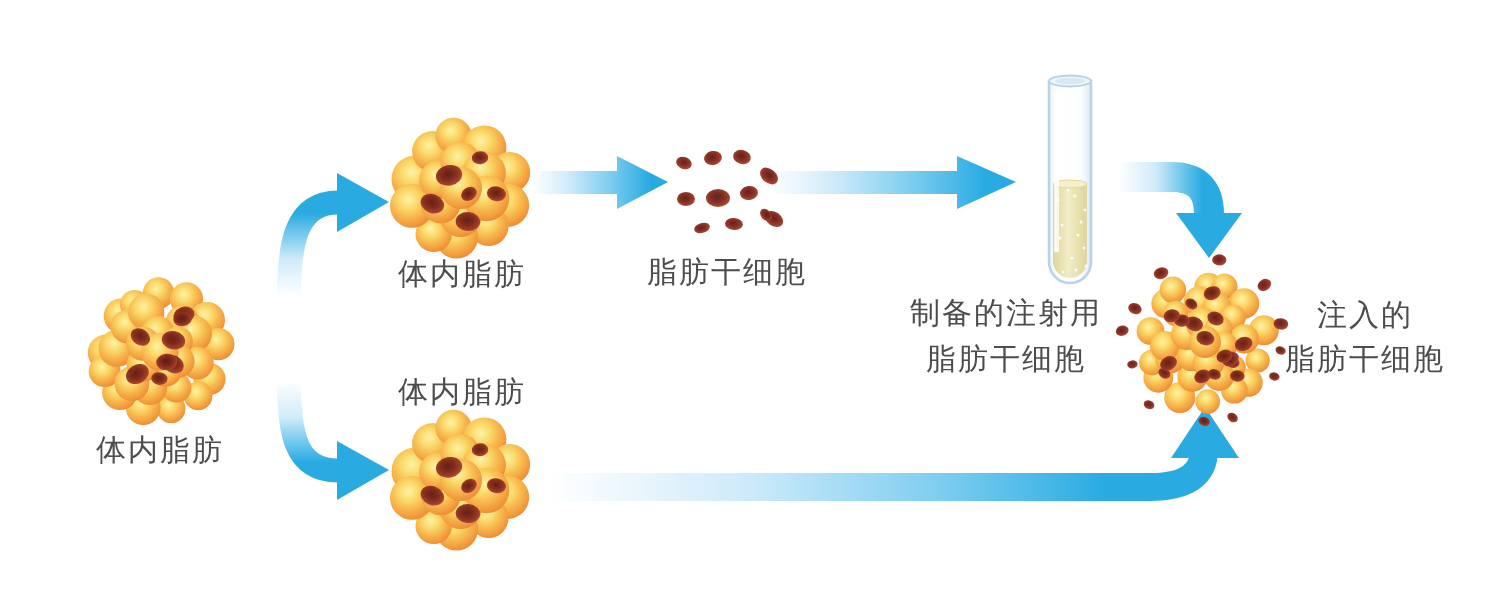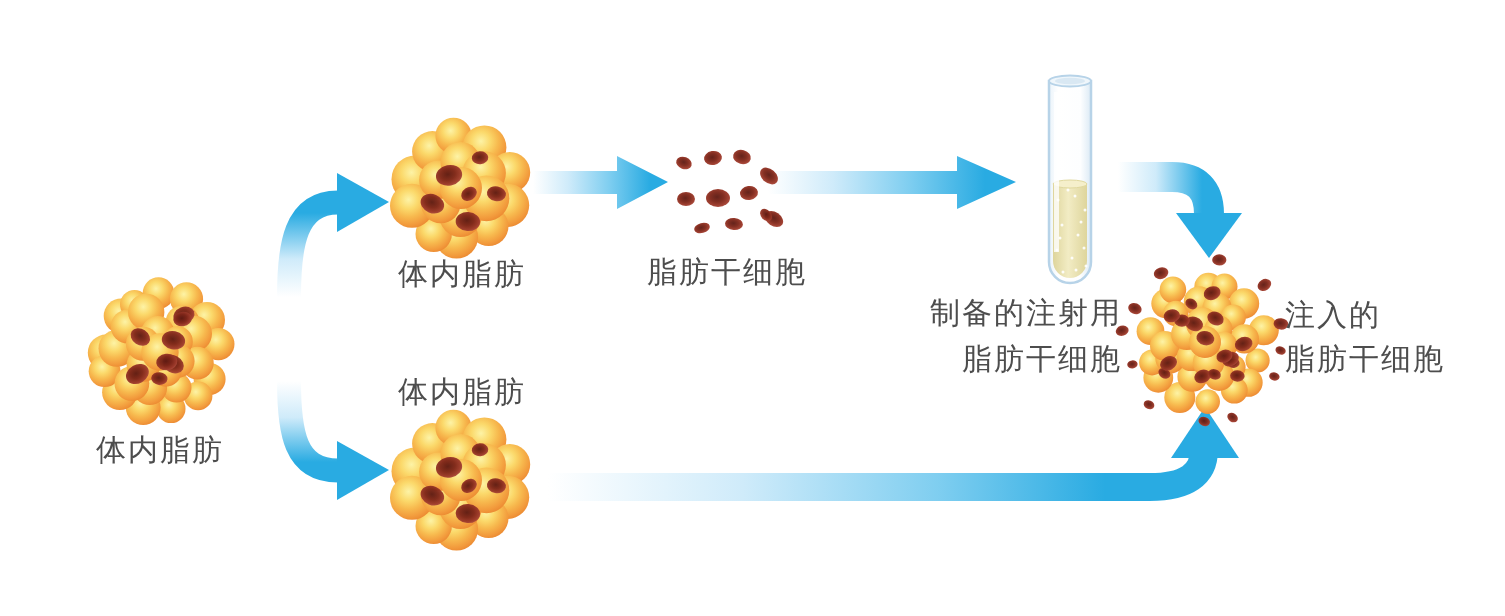--- a/index.html
+++ b/index.html
@@ -10,23 +10,24 @@
     overflow:hidden;
     font-family:"Liberation Sans", sans-serif;
   }
   .stage svg{position:absolute;left:0;top:0;}
   .lbl{
     position:absolute;
     font-size:30px;
     color:#4D4D4D;
     letter-spacing:2px;
     white-space:nowrap;
+    text-align:center;
   }
   .lbl.center{text-align:center;}
-  .lbl.right{text-align:right;}
+  .lbl.right{text-align:center;}
   .lbl .line{display:block;}
 </style>
 </head>
 <body>
 
 <div class="stage">
 
   <svg width="1505" height="616" viewBox="0 0 1505 616">
     <defs>
       <radialGradient id="cellGrad" cx="42%" cy="36%" r="72%">

